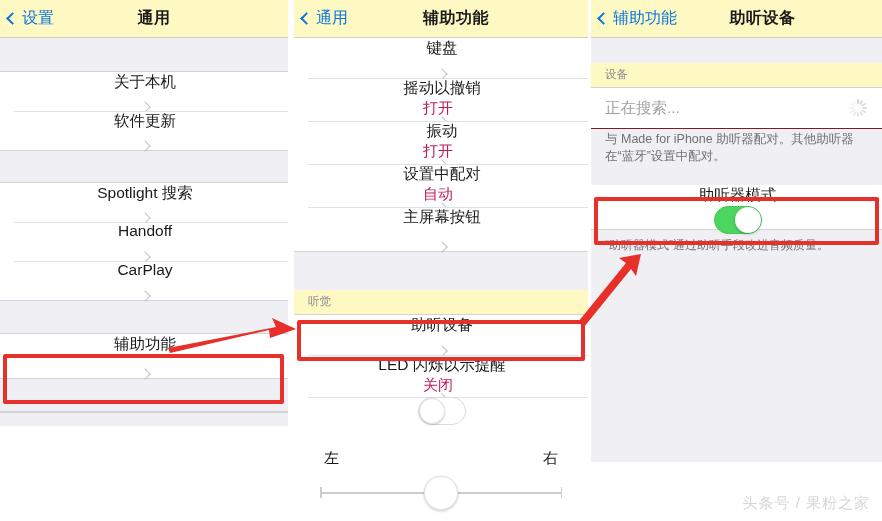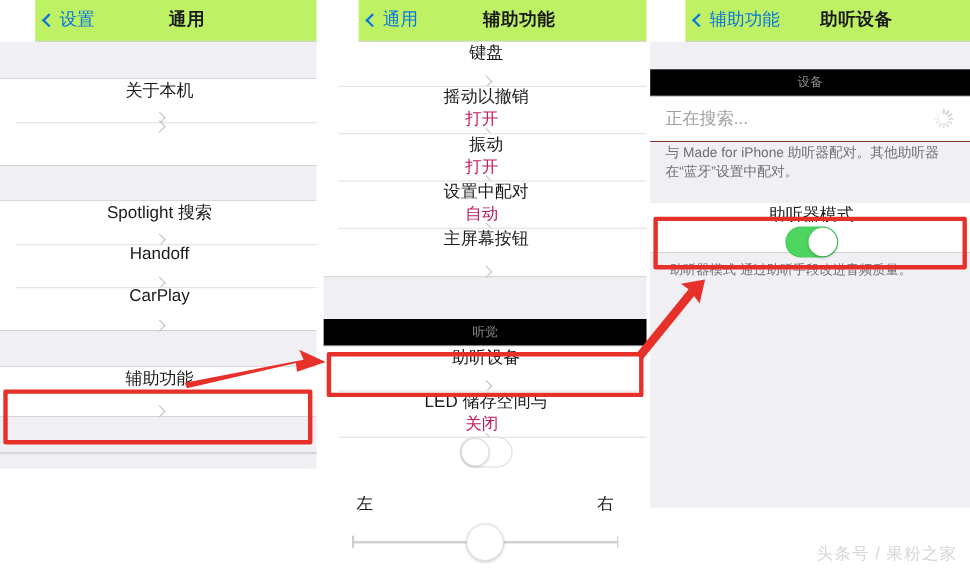--- a/index.html
+++ b/index.html
@@ -34,25 +34,24 @@
     width: 6px;
     background: #ffffff;
   }
   #div1 { left: 288px; }
   #div2 { left: 588px; }
 
   
   .navbar {
     position: relative;
     height: 38px;
-    background: #bef264;
+    background: #fef9c3;
     border-bottom: 1px solid #cfcfcf;
     display: flex;
     align-items: center;
-    margin-left: 32px;
   }
   .nav-back {
     display: flex;
     align-items: center;
     position: absolute;
     left: 8px;
     top: 0; bottom: 0;
     color: #0b76e0;
     font-size: 16px;
     cursor: pointer;
@@ -123,26 +122,25 @@
   .chev-right {
     display: inline-block;
     width: 8px; height: 8px;
     border-top: 1.8px solid #c2c2c5;
     border-right: 1.8px solid #c2c2c5;
     transform: rotate(45deg);
     flex: 0 0 auto;
   }
 
   .section-header {
-    background: #000000;
+    background: #fef9c3;
     font-size: 11.5px;
     color: #8b8b90;
     padding: 4px 14px 5px 14px;
     border-bottom: 1px solid #d3d3d6;
-    text-align: center;
   }
   .section-spacer {
     background: #efeff4;
     border-top: 1px solid #d3d3d6;
   }
   .footnote {
     background: #efeff4;
     font-size: 12.5px;
     line-height: 17px;
     color: #6f6f74;
@@ -301,20 +299,21 @@
     </div>
 
     <div class="gap notop" style="height:34px"></div>
 
     <div class="group">
       <div class="row">
         <span class="label">关于本机</span>
         <span class="chev-right"></span>
       </div>
       <div class="row">
+        <span class="label">软件更新</span>
         <span class="chev-right"></span>
       </div>
     </div>
 
     <div class="gap" style="height:33px"></div>
 
     <div class="group">
       <div class="row">
         <span class="label">Spotlight 搜索</span>
         <span class="chev-right"></span>
@@ -384,21 +383,21 @@
 
     <div class="section-spacer" style="height:39px"></div>
     <div class="section-header">听觉</div>
 
     <div class="group">
       <div class="row" style="height:40px">
         <span class="label">助听设备</span>
         <span class="chev-right"></span>
       </div>
       <div class="row" style="height:42px">
-        <span class="label">LED 储存空间与</span>
+        <span class="label">LED 闪烁以示提醒</span>
         <span class="value">关闭</span>
         <span class="chev-right"></span>
       </div>
       <div class="row" style="height:42px">
         <span class="toggle off">
           <span class="knob"></span>
         </span>
       </div>
     </div>
 

